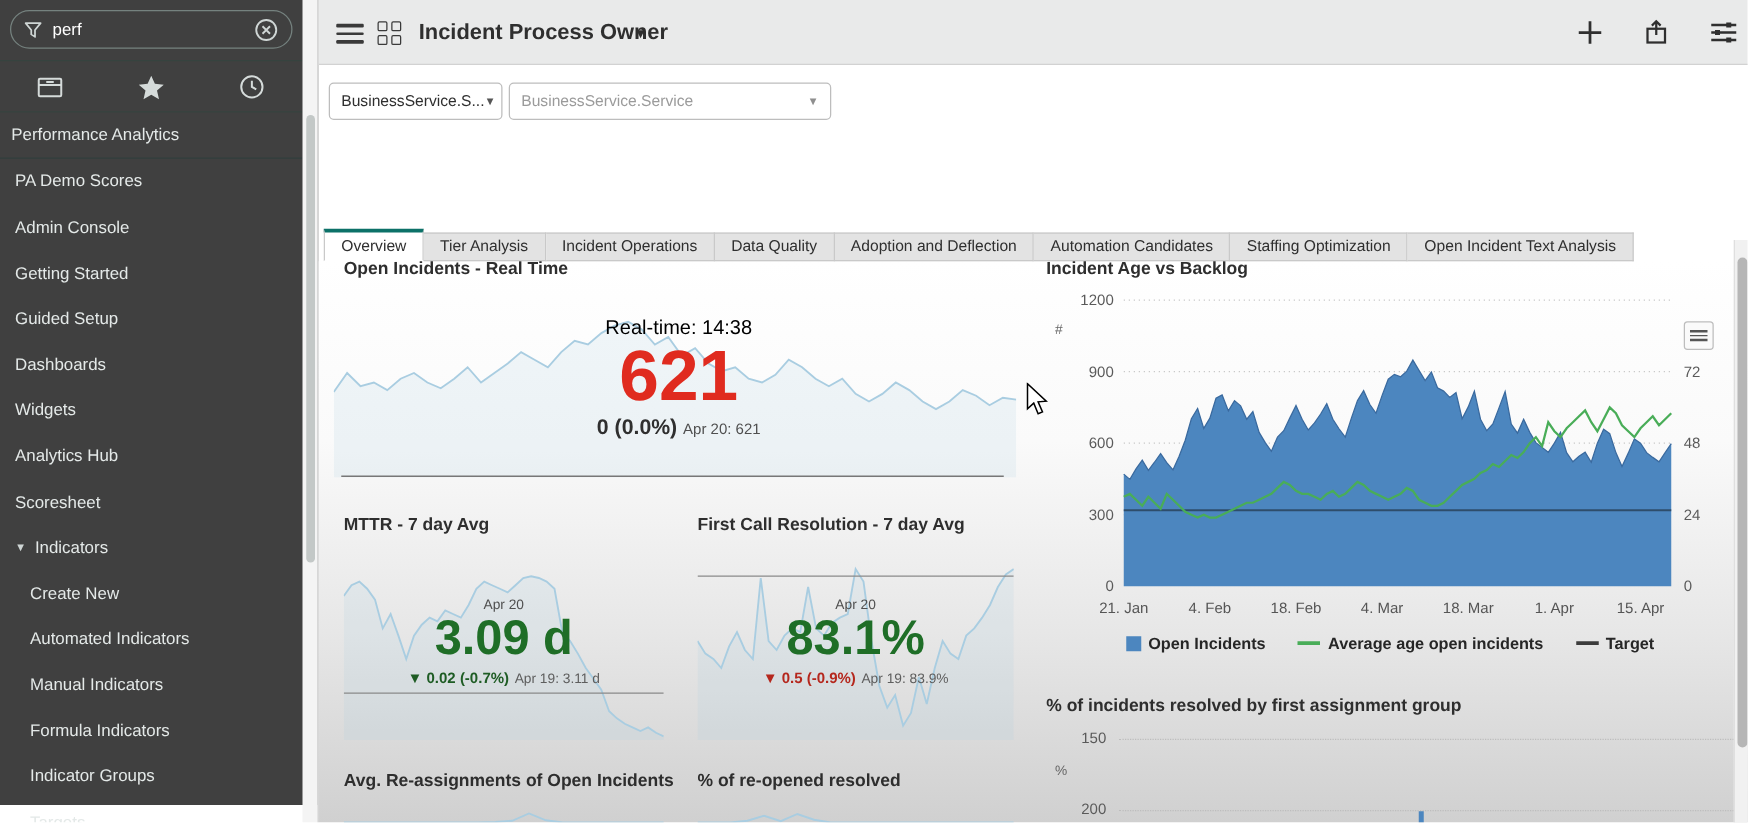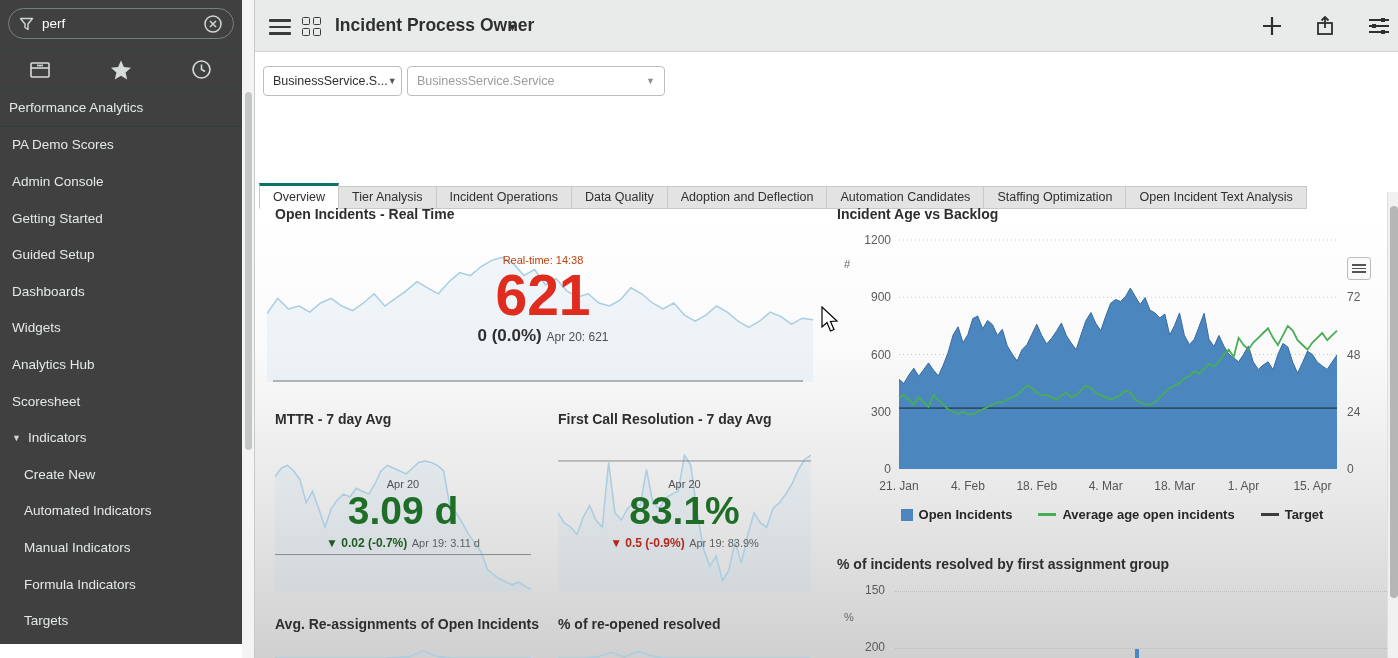--- a/index.html
+++ b/index.html
@@ -49,21 +49,21 @@
 
   #tabstrip { position:absolute; left:4px; top:183px; width:1136px; height:26px; display:flex; align-items:flex-end; }
   .tab { height:23px; line-height:21px; padding:0 13px; font-size:12.5px; color:#2f2f2f; background:#e3e3e3;
     border:1px solid #c9c9c9; border-left:none; cursor:pointer; white-space:nowrap; }
   .tab:first-child { border-left:1px solid #c9c9c9;margin-top:33px; }
   .tab.active { height:26px; line-height:22px; background:#fff; border-top:3px solid #0c7168; border-bottom:1px solid #fff; }
 
   .chart-title { position:absolute; font-size:14px; font-weight:bold; color:#2e2e2e; }
   .spark { position:absolute; }
   .ovl { position:absolute; text-align:center; }
-  .rt-label { font-size:11px; color:#c2410c; }
+  .rt-label { font-size:16px; color:#000000; }
   .big-red { font-size:57px; font-weight:bold; color:#e02b1f; line-height:1.05; }
   .d-row { font-size:17px; color:#2f2f2f; font-weight:bold; }
   .d-row .ann { font-size:12px; color:#4f4f4f; font-weight:normal; }
   .date-lab { font-size:11px; color:#4f4f4f; }
   .big-green { font-size:39px; font-weight:bold; color:#1f6e27; line-height:1.1; }
   .delta-sm { font-size:12px; font-weight:bold; }
   .ann-sm { font-size:11px; color:#5e5e5e; font-weight:normal; }
 
   .axis-rot { position:absolute; font-size:11px; color:#666; }
   .dotline { position:absolute; border-top:1px dotted #bdbdbd; }
@@ -163,20 +163,23 @@
           <span>Create New</span>
         </div>
         <div class="nav-item l2">
           <span>Automated Indicators</span>
         </div>
         <div class="nav-item l2">
           <span>Manual Indicators</span>
         </div>
         <div class="nav-item l2">
           <span>Formula Indicators</span>
+        </div>
+        <div class="nav-item l2">
+          <span>Indicator Groups</span>
         </div>
         <div class="nav-item l2">
           <span>Targets</span>
         </div>
       </nav>
     <div class="scrollstrip">
       <div class="scrollthumb"></div>
     </div>
   </aside>
 

